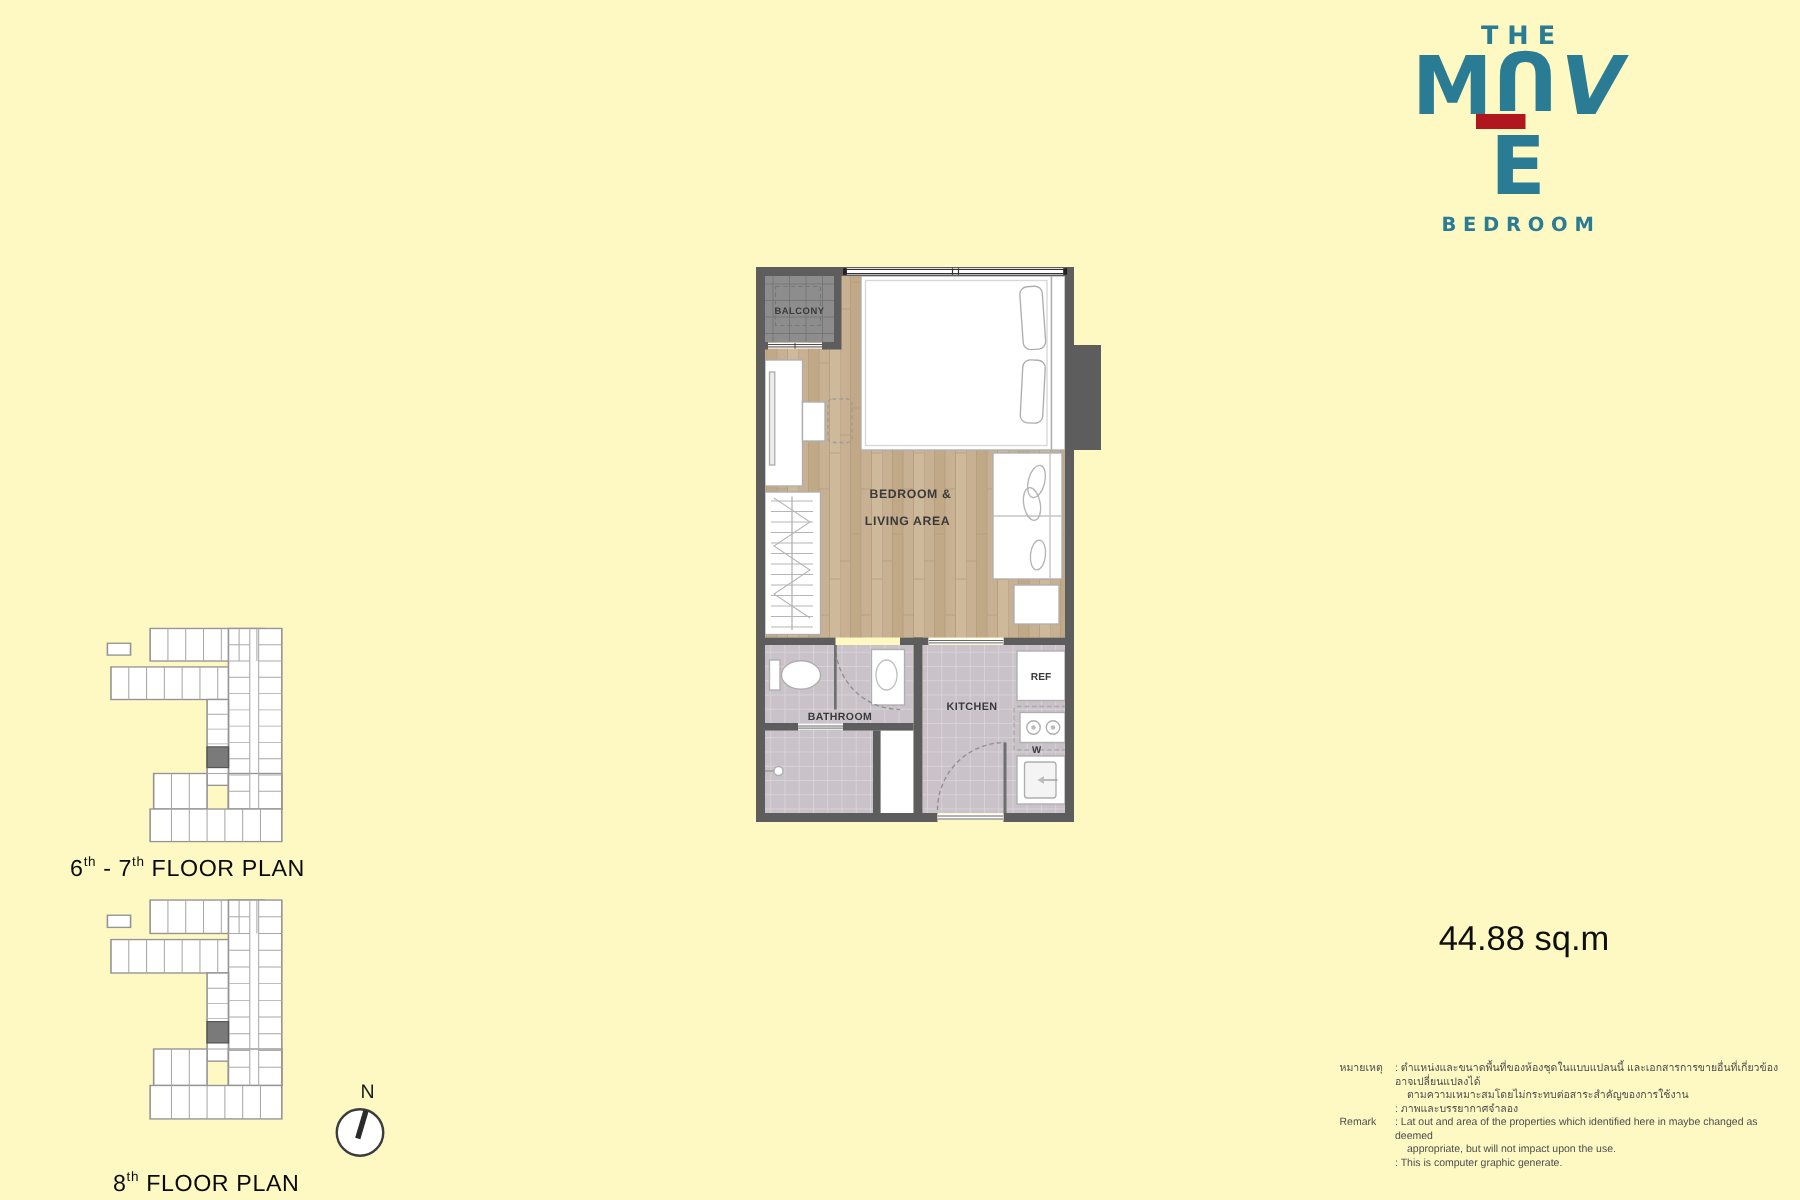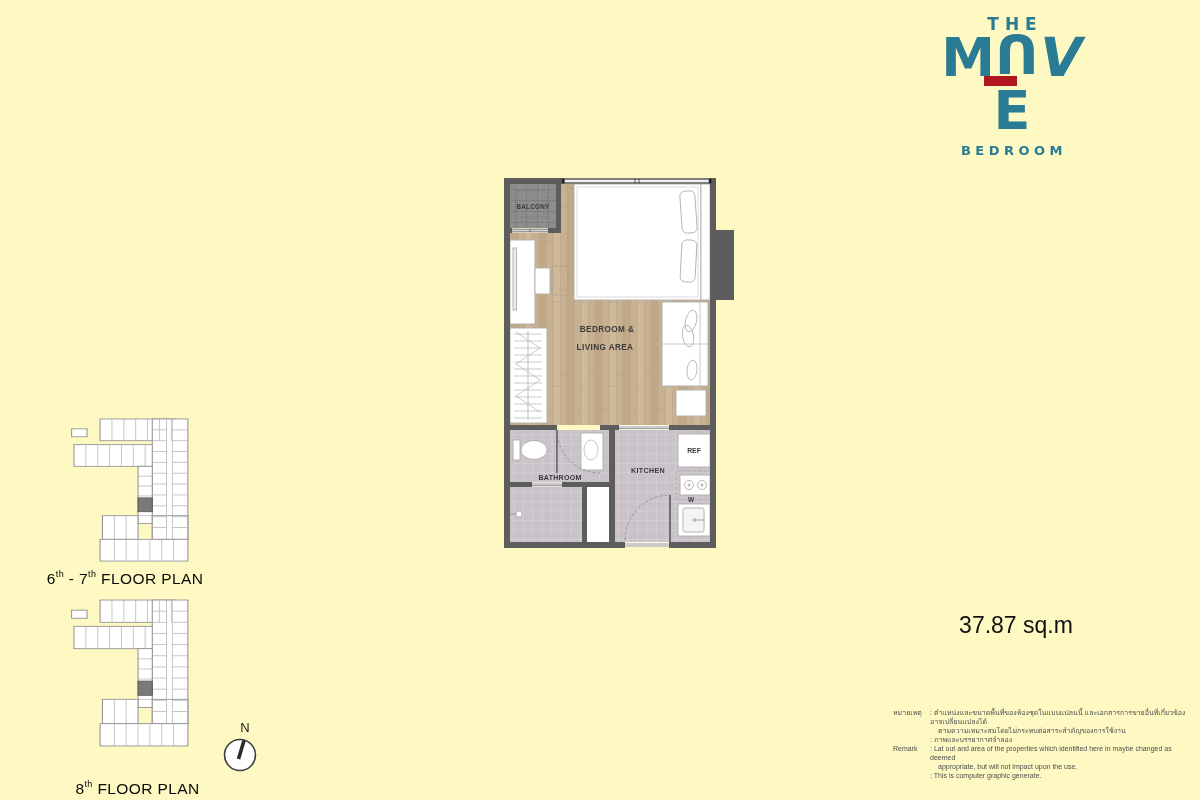--- a/index.html
+++ b/index.html
@@ -216,21 +216,21 @@
       <text x="101" y="172" font-size="8.2" text-anchor="middle" letter-spacing="0.4">LIVING AREA</text>
       <text x="56" y="302" font-size="7" text-anchor="middle" letter-spacing="0.3">BATHROOM</text>
       <text x="144" y="295" font-size="7.2" text-anchor="middle" letter-spacing="0.3">KITCHEN</text>
       <text x="190" y="275" font-size="6.8" text-anchor="middle">REF</text>
       <text x="187" y="324" font-size="6.5" text-anchor="middle">W</text>
     </g>
   </svg>
   </div>
 
   <div class="unit-info">
-    <div class="unit-area">37.87 sq.m</div>
+    <div class="unit-area">44.88 sq.m</div>
   </div>
 
   <div class="remark">
     <div class="remark-row">
       <span class="rl">หมายเหตุ</span>
       <span class="rt">: ตำแหน่งและขนาดพื้นที่ของห้องชุดในแบบแปลนนี้ และเอกสารการขายอื่นที่เกี่ยวข้อง อาจเปลี่ยนแปลงได้</span>
     </div>
     <div class="remark-row">
       <span class="rl"></span>
       <span class="rt cont">ตามความเหมาะสมโดยไม่กระทบต่อสาระสำคัญของการใช้งาน</span>

